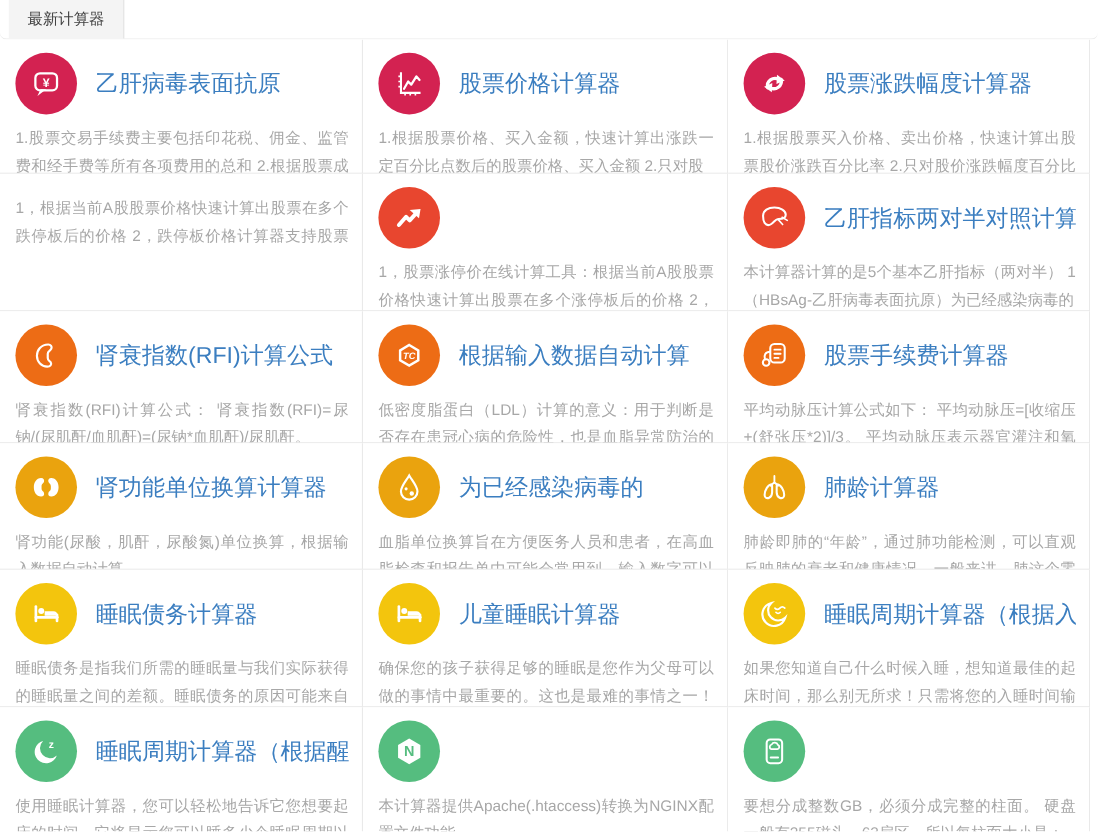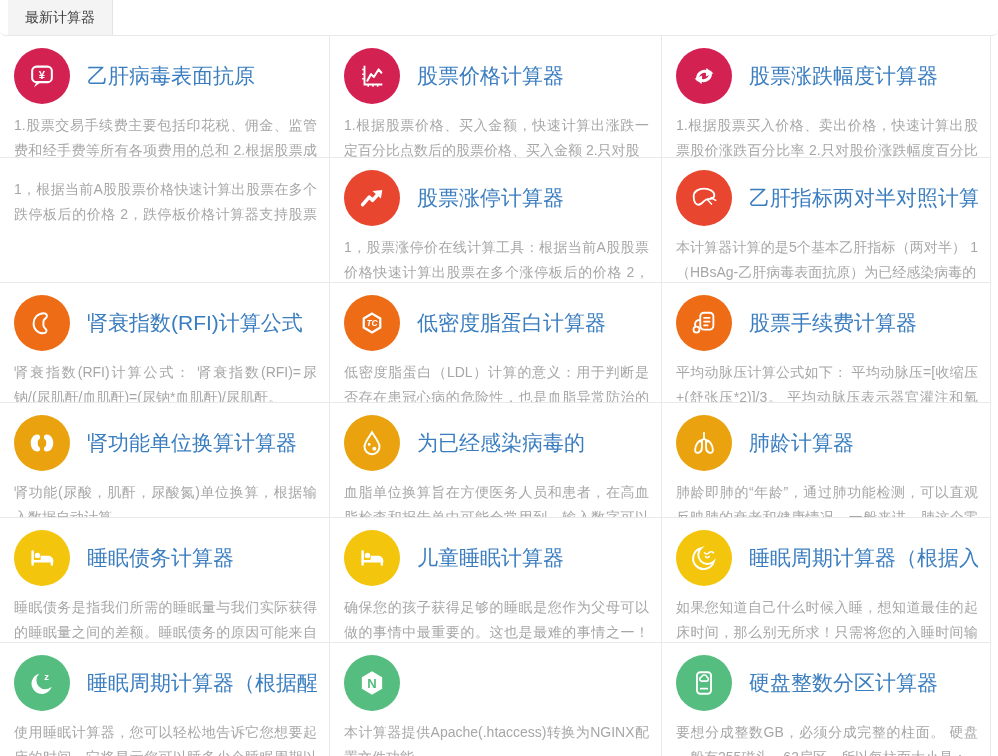--- a/index.html
+++ b/index.html
@@ -79,21 +79,20 @@
   </div>
 
   <div class="card">
     <div class="card-head">
       <span class="icon" style="background: rgb(232, 70, 47); color: rgb(232, 70, 47);">
           <svg width="30" height="30" viewBox="0 0 32 32">
             <polyline points="6,23 13,15 16.5,18.5 22,12.5" stroke="#fff" stroke-width="3.8" fill="none" stroke-linecap="round" stroke-linejoin="round"></polyline>
             <polygon points="27,7.5 16.5,8.5 25.5,16.5" fill="#fff"></polygon>
           </svg>
         </span>
-      <a class="title">股票涨停计算器</a>
     </div>
     <div class="desc">1，股票涨停价在线计算工具：根据当前A股股票价格快速计算出股票在多个涨停板后的价格 2，涨停</div>
   </div>
 
   <div class="card">
     <div class="card-head">
       <span class="icon" style="background: rgb(232, 70, 47); color: rgb(232, 70, 47);">
           <svg width="30" height="30" viewBox="0 0 32 32">
             <path d="M5 14 c0 -5 5 -8 11 -8 c6 0 11 3 11 7 c0 3 -3 4.2 -7 4.2 c-3 0 -4 2.8 -7 4.8 c-2.5 1.7 -5 1 -6.5 -1 c-1 -1.5 -1.5 -4 -1.5 -7 z" fill="none" stroke="#fff" stroke-width="2"></path>
             <path d="M19.5 17.5 l4.5 5 M23.5 15.5 l5 3" stroke="#fff" stroke-width="1.6" stroke-linecap="round"></path>
@@ -117,21 +116,21 @@
   </div>
 
   <div class="card">
     <div class="card-head">
       <span class="icon" style="background: rgb(237, 108, 21); color: #000000; font-style: italic;">
           <svg width="30" height="30" viewBox="0 0 32 32">
             <polygon points="16,6 24.8,11.2 24.8,20.8 16,26 7.2,20.8 7.2,11.2" fill="none" stroke="#fff" stroke-width="2.4"></polygon>
             <text x="16" y="19.5" font-size="9" font-weight="bold" fill="#fff" text-anchor="middle">TC</text>
           </svg>
         </span>
-      <a class="title">低密度脂蛋白计算器</a>
+      <a class="title">根据输入数据自动计算</a>
     </div>
     <div class="desc">低密度脂蛋白（LDL）计算的意义：用于判断是否存在患冠心病的危险性，也是血脂异常防治的首要</div>
   </div>
 
   <div class="card">
     <div class="card-head">
       <span class="icon" style="background: rgb(237, 108, 21); color: rgb(237, 108, 21);">
           <svg width="30" height="30" viewBox="0 0 32 32">
             <rect x="12" y="5" width="14" height="18" rx="4" fill="none" stroke="#fff" stroke-width="2"></rect>
             <path d="M16 10.5 h6 M16 14.5 h6 M16 18.5 h4" stroke="#fff" stroke-width="1.8" stroke-linecap="round"></path>
@@ -256,17 +255,16 @@
 
   <div class="card">
     <div class="card-head">
       <span class="icon" style="background: rgb(85, 189, 127); color: rgb(85, 189, 127);">
           <svg width="30" height="30" viewBox="0 0 32 32">
             <rect x="8.5" y="4.5" width="15" height="23" rx="3.5" fill="none" stroke="#fff" stroke-width="2"></rect>
             <path d="M12.5 22 h7" stroke="#fff" stroke-width="2" stroke-linecap="round"></path>
             <path d="M13 14 a2.4 2.4 0 0 1 0.4 -4.6 a3.2 3.2 0 0 1 6 0.4 a2.2 2.2 0 0 1 -0.6 4.2 z" fill="none" stroke="#fff" stroke-width="1.7" stroke-linejoin="round"></path>
           </svg>
         </span>
-      <a class="title">硬盘整数分区计算器</a>
     </div>
     <div class="desc">要想分成整数GB，必须分成完整的柱面。 硬盘一般有255磁头，63扇区，所以每柱面大小是：</div>
   </div>
 </div>
 
 </body></html>

